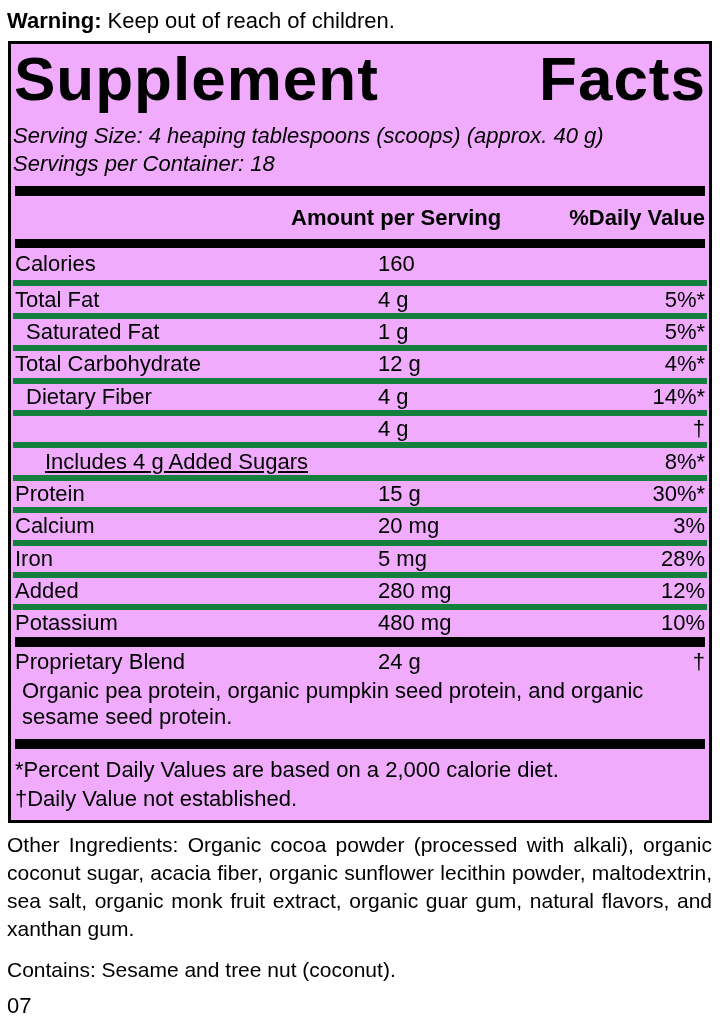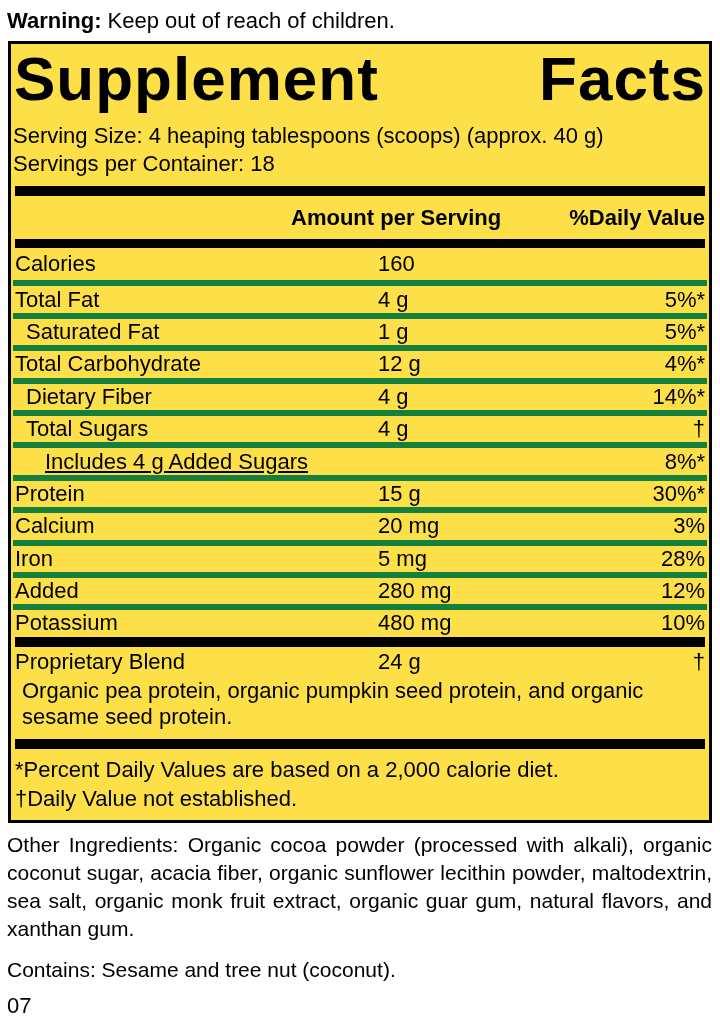--- a/index.html
+++ b/index.html
@@ -18,39 +18,40 @@
     font-size: 22px;
     line-height: 27px;
   }
   .warning .w-label { font-weight: bold; }
   .warning .w-text { margin-left: 6px; }
 
   
   .panel {
     margin: 7px 8px 0 8px;
     border: 3px solid #000;
-    background: #fde047;
+    background: #f0abfc;
   }
 
   .title-row {
     display: flex;
     justify-content: space-between;
     align-items: baseline;
     margin: 2px 3px 0 3px;
     font-weight: bold;
     font-size: 62px;
     letter-spacing: 1px;
     line-height: 66px;
     white-space: nowrap;
   }
 
   .serving-block {
     margin: 10px 2px 8px 2px;
     font-size: 22px;
     line-height: 28px;
+    font-style: italic;
   }
 
   .bar { background: #000; margin: 0 4px; }
   .bar-10 { height: 10px; }
   .bar-9  { height: 9px; }
 
   .hdr-row {
     position: relative;
     height: 43px;
     margin: 0 2px;
@@ -165,21 +166,20 @@
       <span class="nm">Total Carbohydrate</span>
       <span class="amt">12 g</span>
       <span class="dv">4%*</span>
     </div>
     <div class="row ind1">
       <span class="nm">Dietary Fiber</span>
       <span class="amt">4 g</span>
       <span class="dv">14%*</span>
     </div>
     <div class="row ind1">
-      <span class="nm">Total Sugars</span>
       <span class="amt">4 g</span>
       <span class="dv">†</span>
     </div>
     <div class="row ind2">
       <span class="nm">Includes 4 g Added Sugars</span>
       <span class="amt"></span>
       <span class="dv">8%*</span>
     </div>
     <div class="row ind0">
       <span class="nm">Protein</span>

